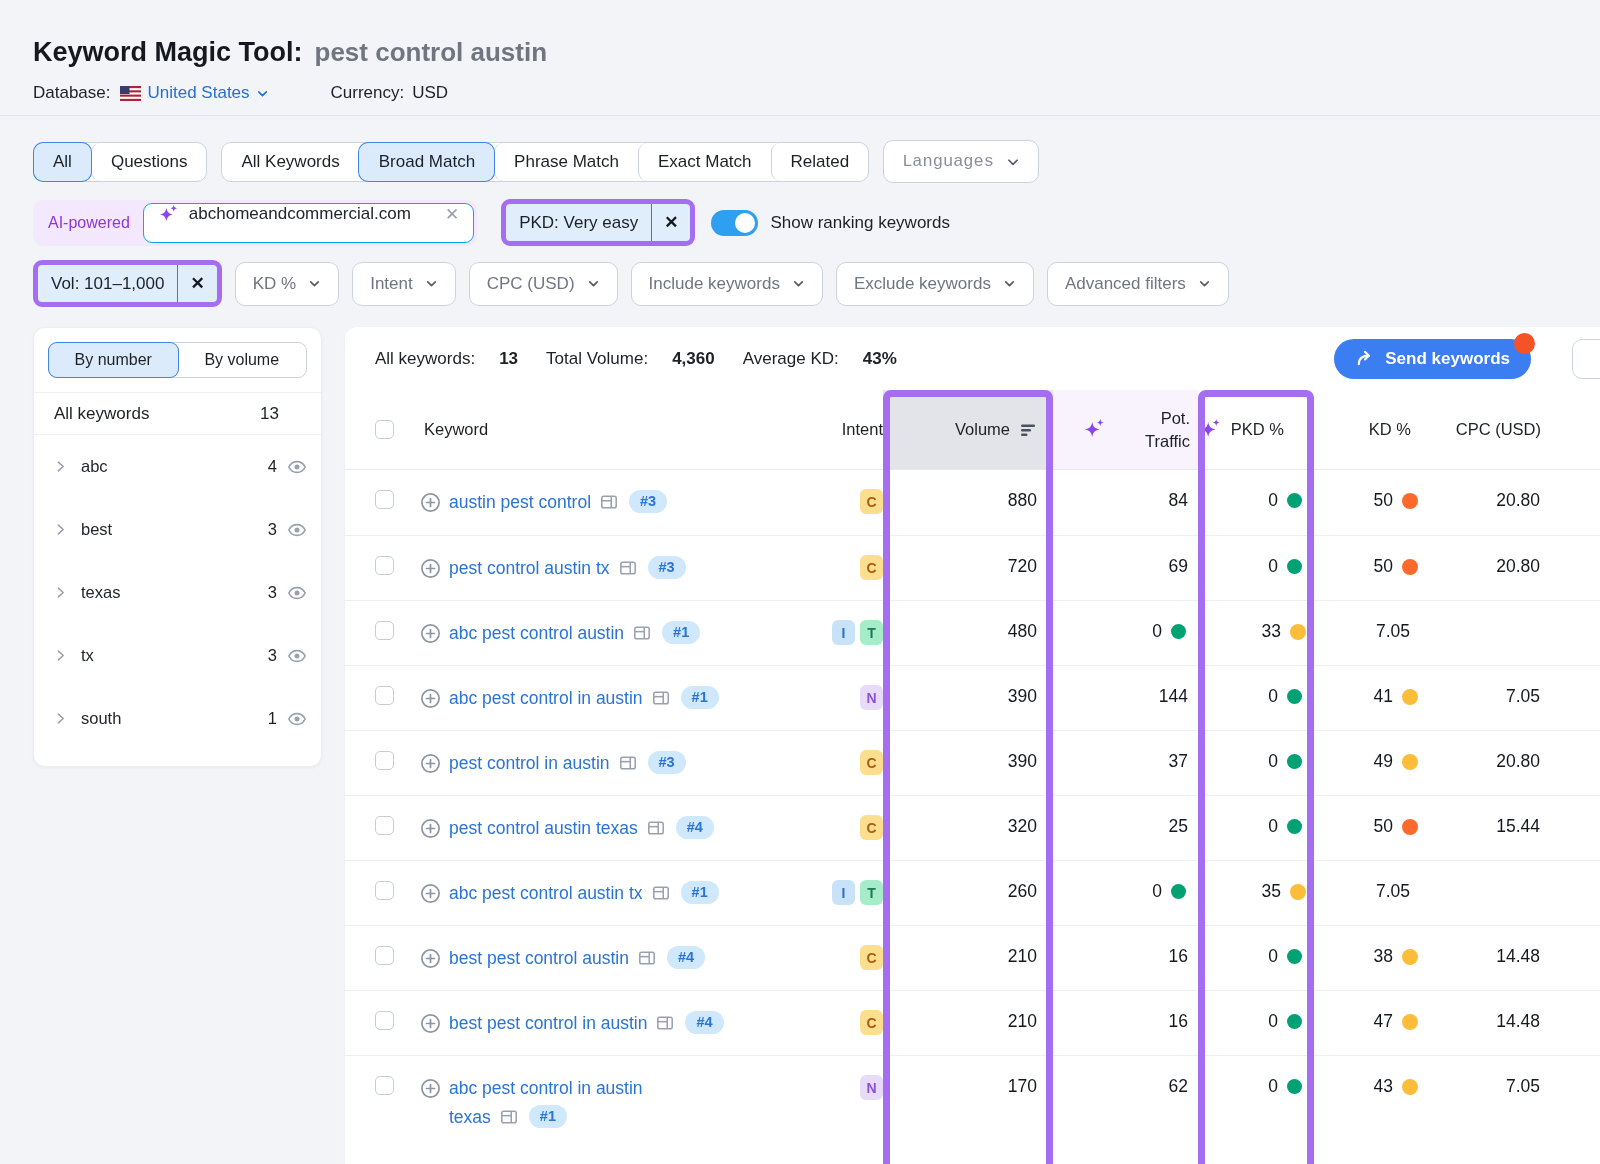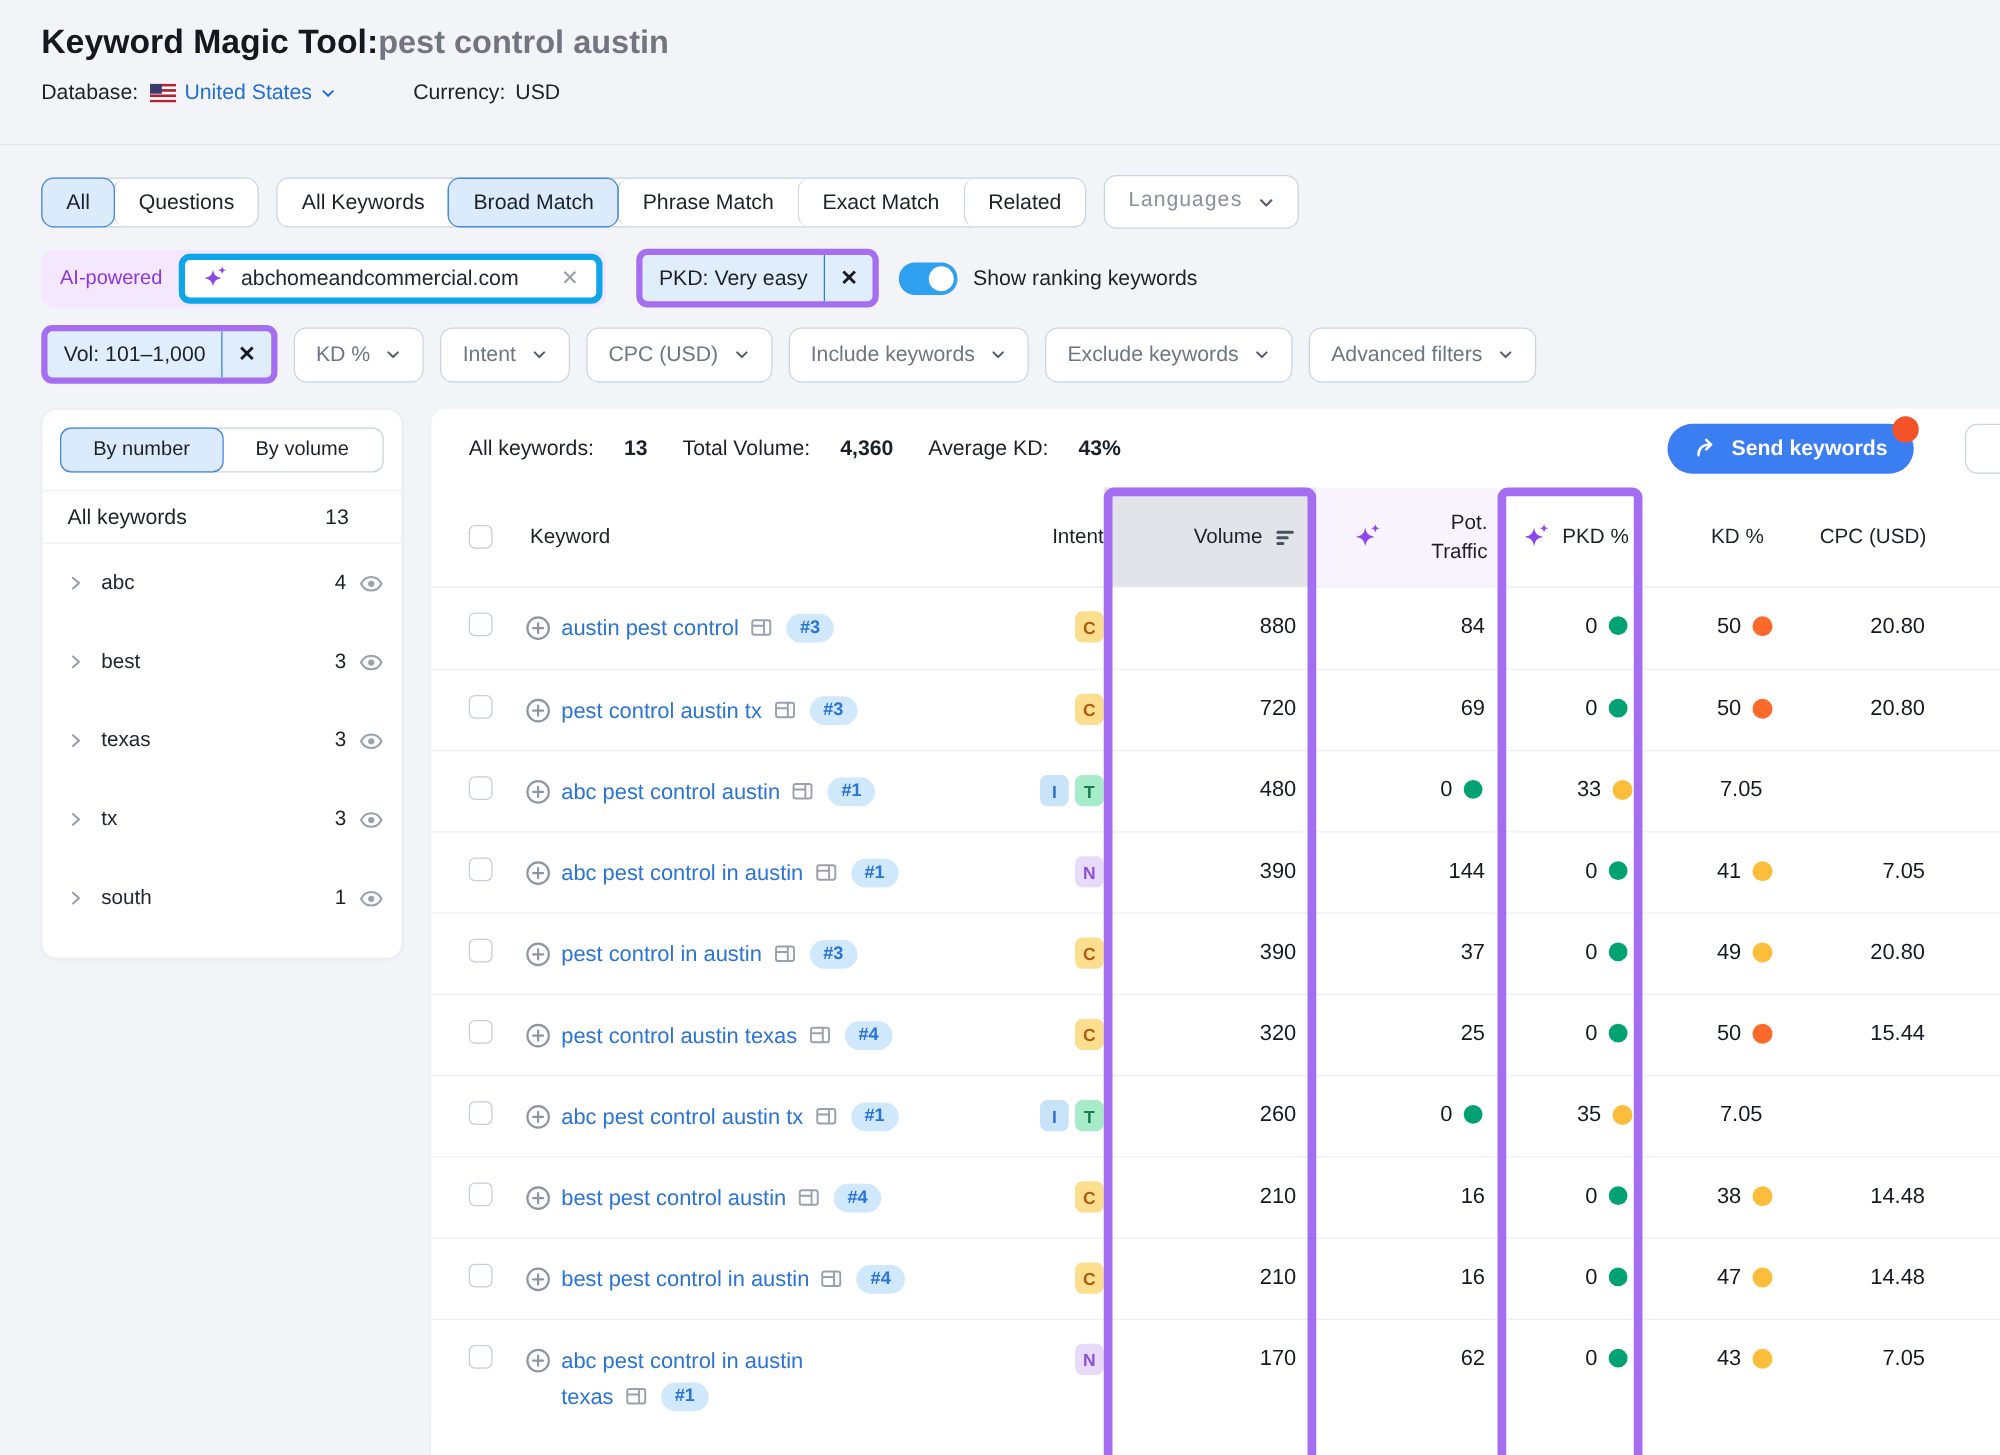--- a/index.html
+++ b/index.html
@@ -5,21 +5,21 @@
   * { box-sizing: border-box; margin: 0; padding: 0; }
   html,body { width:1600px; height:1164px; }
   body {
     font-family: "Liberation Sans", sans-serif;
     background:#f3f4f8; color:#1d2127; overflow:hidden; position:relative;
   }
   svg { display:block; }
 
   
   .top { padding:18px 33px 0 33px; border-bottom:1px solid #e2e5ec; height:116px; }
-  .title-row { display:flex; align-items:flex-end; gap:0; }
+  .title-row { display:flex; align-items:flex-end; gap:12px;margin-top:19px; }
   .title { font-size:27px; font-weight:700; color:#15181f; }
   .query { font-size:26px; font-weight:700; color:#70757f; }
   .db-row { margin-top:15px; display:flex; align-items:center; font-size:17px; }
   .db-label { color:#1d2127; margin-right:9px; }
   .flag { margin-right:7px; }
   .db-value { color:#2271d3; display:flex; align-items:center; gap:6px; cursor:pointer; }
   .currency { margin-left:62px; display:flex; gap:8px; }
 
   
   .tabs-row { margin:24px 33px 0; display:flex; gap:14px; align-items:center; }
@@ -27,21 +27,21 @@
   .seg { padding:9px 19px; font-size:17px; color:#1d2127; cursor:pointer; border-radius:9px; white-space:nowrap; }
   .seg + .seg { border-left:1px solid #ccd3e0; }
   .seg.selected { background:#dcebfc; box-shadow:0 0 0 1px #3f85e2; border-left-color:transparent; position:relative; z-index:1; }
   .lang-btn { margin-left:0; background:#fff; border:1px solid #ccd3e0; border-radius:10px; height:43px;
     display:flex; align-items:center; gap:12px; padding:0 18px; font-size:17px; color:#8a8f9b; cursor:pointer;font-family:Liberation Mono, monospace; }
 
   
   .frow { margin:16px 33px 0; display:flex; align-items:center; }
   .ai-wrap { display:flex; align-items:center; background:#f3e8fd; border-radius:10px; padding:3px 3px 3px 15px; gap:13px; }
   .ai-label { color:#8d35e0; font-size:16px; }
-  .ai-input { background:#fff; border:5px solid #0ea5e9; border-radius:9px; height:40px; display:flex; align-items:center; gap:10px; padding:0 14px; }
+  .ai-input { background:#fff; border:1px solid #0ea5e9; border-radius:9px; height:40px; display:flex; gap:10px; padding:0 14px; }
   .ai-input .value { font-size:17px; color:#23262e; }
   .x-gray { color:#9aa0ac; font-size:17px; margin-left:24px; cursor:pointer; }
 
   .hl-chip { border:5px solid #a56ef0; border-radius:9px; display:inline-flex; background:#e0edfb; overflow:hidden; }
   .chip-inner { display:flex; align-items:center; height:37px; }
   .chip-text { padding:0 13px; font-size:17px; color:#1c2027; white-space:nowrap; }
   .chip-x { border-left:1px solid #2f7fe0; align-self:stretch; display:flex; align-items:center; padding:0 12px; font-weight:700; font-size:17px; color:#15181f; cursor:pointer; }
 
   .toggle { width:47px; height:26px; border-radius:14px; background:#2f9ff0; position:relative; margin:0 12px 0 16px; cursor:pointer; flex:none; }
   .toggle .knob { position:absolute; top:3px; right:3px; width:20px; height:20px; border-radius:50%; background:#fff; }
@@ -81,21 +81,21 @@
   
   .tgrid { display:grid; grid-template-columns:75px 375px 88px 170px 145px 116px 112px 130px; }
   .thead { height:80px; border-bottom:1px solid #e6e9f0; font-size:16.5px; color:#1d2127; }
   .th { display:flex; align-items:center; }
   .th-check { padding-left:30px; }
   .th-keyword { padding-left:4px; }
   .th-intent { justify-content:flex-end; }
   .th-volume { background:#e2e4e9; justify-content:flex-end; gap:11px; padding-right:16px; }
   .th-pot { background:#f8f3fc; justify-content:space-between; padding:0 8px 0 30px; }
   .pot-label { width:60px; text-align:right; line-height:1.35; }
-  .th-pkd { justify-content:flex-end; gap:9px; padding-right:11px; }
+  .th-pkd { justify-content:flex-end; gap:9px; padding-right:30px; }
   .th-kd, .th-cpc { justify-content:flex-end; padding-right:15px; }
 
   .trow { min-height:65px; }
   .trow + .trow { border-top:1px solid #eceff4; }
   .td { display:flex; align-items:flex-start; padding-top:20px; font-size:17.5px; color:#15181f; }
   .td-check { padding-left:30px; }
   .checkbox { width:19px; height:19px; border:1.5px solid #c6cdd9; border-radius:5px; background:#fff; cursor:pointer; flex:none; }
   .thead .checkbox { margin-top:0; }
 
   .td-kw { display:block; line-height:29px; padding-top:18px; padding-right:6px; }

